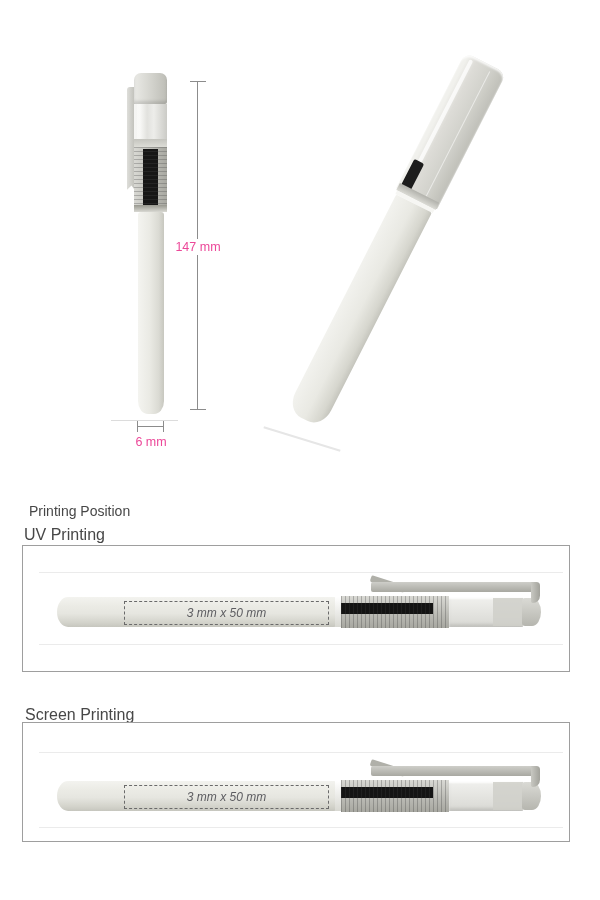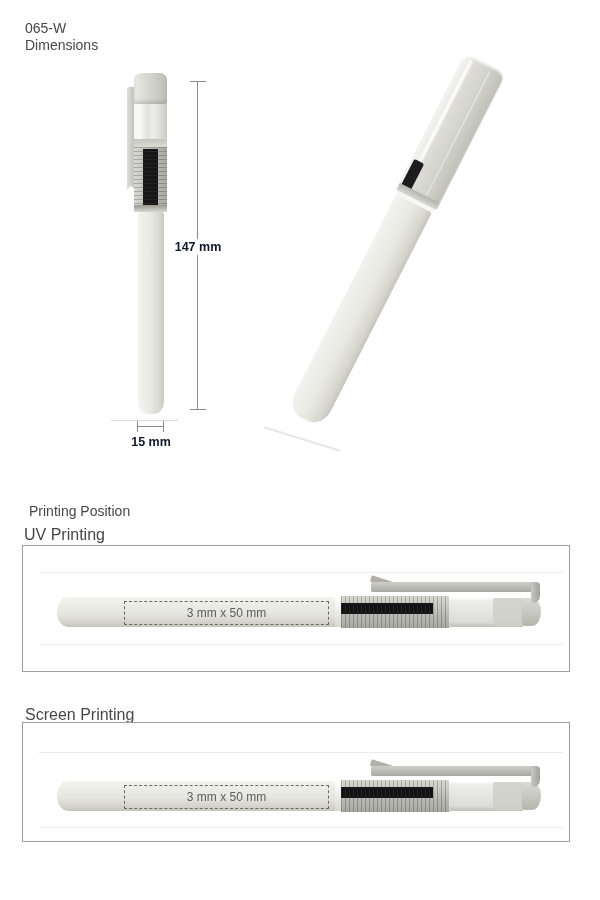--- a/index.html
+++ b/index.html
@@ -8,21 +8,21 @@
   .abs{position:absolute;}
 
   
   .hdr{left:25px;top:20px;font-size:14px;line-height:17px;}
   .sec-title{left:29px;top:503px;font-size:14px;}
   .sub-label{font-size:16px;}
 
   
   .dline-v{left:197px;top:82px;width:1px;height:328px;background:#8c8c8c;}
   .dtick-h{width:16px;height:1px;background:#8c8c8c;left:190px;}
-  .dlabel{font-size:12.5px;color:#0f172a;background:#ffffff;padding:1px 4px;transform:translateX(-50%);white-space:nowrap;font-weight:bold;}
+  .dlabel{font-size:12.5px;color:#ec4899;background:#ffffff;padding:1px 4px;transform:translateX(-50%);white-space:nowrap;}
   .ext-line{left:111px;top:420px;width:67px;height:1px;background:#dcdcdc;}
   .dline-h{left:138px;top:426px;width:26px;height:1px;background:#8c8c8c;}
   .dtick-v{width:1px;height:11px;background:#8c8c8c;top:421px;}
 
   
   .pen-v{left:127px;top:73px;width:40px;height:341px;}
   .pv-clip{left:0;top:14px;width:10px;height:106px;
     background:linear-gradient(90deg,#dededa,#b7b7b0);
     clip-path:polygon(0 0,100% 0,100% 100%,45% 93%,0 97%);border-radius:3px 0 0 3px;}
   .pv-cap-top{left:7px;top:0;width:33px;height:31px;
@@ -50,21 +50,21 @@
   .pt-edge{left:30px;top:6px;width:1px;height:140px;background:rgba(255,255,255,.55);}
   .pt-window{left:3px;top:118px;width:11px;height:30px;background:#1d1d1d;border-radius:2px;}
   .pt-rim{left:1px;top:146px;width:44px;height:8px;background:linear-gradient(#b2b2ac,#dcdcd6);}
   .pt-seam{left:2px;top:154px;width:42px;height:4px;background:#f6f6f3;}
   .pt-barrel{left:3px;top:158px;width:40px;height:242px;
     background:linear-gradient(90deg,#f2f2ee,#e9e9e3 50%,#d6d6ce 85%,#c5c5bd);
     border-radius:2px 2px 16px 16px/2px 2px 20px 20px;}
   .t-shadow{left:262px;top:438px;width:80px;height:2px;background:#e6e6e6;transform:rotate(17deg);}
 
   
-  .pbox{left:22px;width:548px;border:1.5px solid #9e9e9e;background:#ffffff;box-sizing:border-box;}
+  .pbox{left:22px;width:548px;border:1.5px solid #9e9e9e;background:#ffffff;box-sizing:border-box;font-style:italic;}
   .box-uv{top:545px;height:127px;}
   .box-screen{top:722px;height:120px;}
   .refline{left:16px;right:6px;height:1px;background:#ebebeb;}
 
   
   .pen-h{left:34px;width:484px;height:48px;}
   .ph-barrel{left:0;top:17px;width:280px;height:30px;
     background:linear-gradient(#f3f3ef,#ececе6 30%,#e7e7e1 55%,#d3d3cb 85%,#c6c6be);
     background:linear-gradient(#f3f3ef,#ebebe5 30%,#e6e6e0 55%,#d3d3cb 85%,#c6c6be);
     border-radius:11px 3px 3px 11px/15px 3px 3px 15px;}
@@ -90,24 +90,20 @@
     background:linear-gradient(90deg,#c8c8c2,#a2a29b);border-radius:0 4px 8px 2px;}
   .parea{left:67px;top:21px;width:203px;height:22px;border:1px dashed #6a6a6a;
     display:flex;align-items:center;justify-content:center;
     font-size:12px;color:#5c5c60;}
 </style>
 </head>
 <body>
 
 <div class="page">
 
-  <div class="abs hdr">
-    <div>065-W</div>
-    <div>Dimensions</div>
-  </div>
 
   <div class="abs pen-v">
     <div class="abs pv-clip"></div>
     <div class="abs pv-cap-top"></div>
     <div class="abs pv-cap-upper"></div>
     <div class="abs pv-ring"></div>
     <div class="abs pv-ribbed">
       <div class="abs pv-ink"></div>
     </div>
     <div class="abs pv-rim"></div>
@@ -116,21 +112,21 @@
 
   <div class="abs dtick-h" style="top:81px"></div>
   <div class="abs dline-v"></div>
   <div class="abs dtick-h" style="top:409px"></div>
   <div class="abs dlabel" style="left:198px;top:239px">147 mm</div>
 
   <div class="abs ext-line"></div>
   <div class="abs dtick-v" style="left:137px"></div>
   <div class="abs dline-h"></div>
   <div class="abs dtick-v" style="left:163px"></div>
-  <div class="abs dlabel" style="left:151px;top:434px">15 mm</div>
+  <div class="abs dlabel" style="left:151px;top:434px">6 mm</div>
 
   <div class="abs pen-t">
     <div class="abs pt-cap"></div>
     <div class="abs pt-streak"></div>
     <div class="abs pt-edge"></div>
     <div class="abs pt-window"></div>
     <div class="abs pt-rim"></div>
     <div class="abs pt-seam"></div>
     <div class="abs pt-barrel"></div>
   </div>

